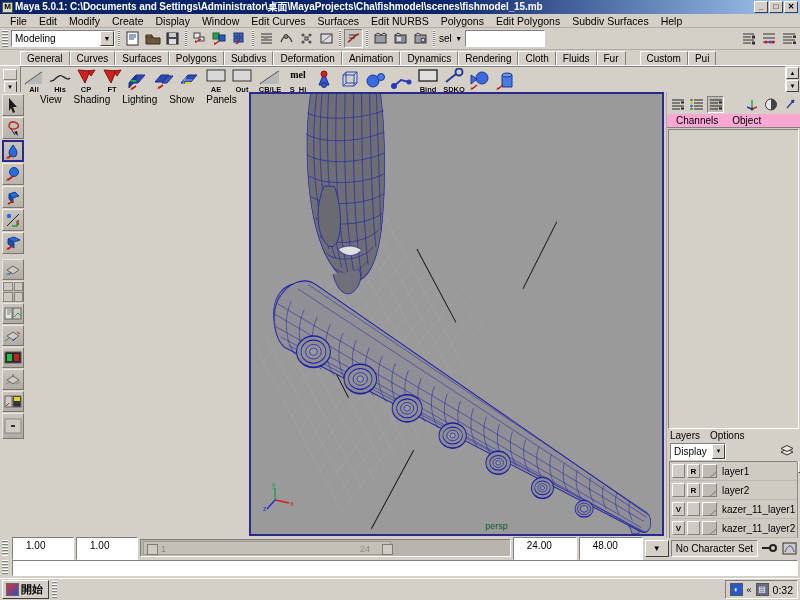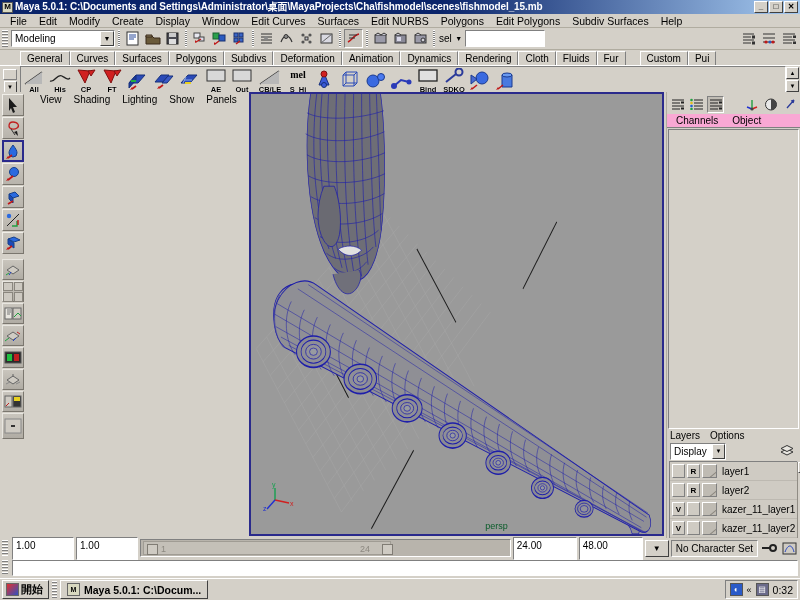--- a/index.html
+++ b/index.html
@@ -178,21 +178,21 @@
     background:#8a867e;transform:rotate(-40deg);}
   .lname{font-size:10px;padding-left:3px;white-space:nowrap;}
   .lscroll{width:12px;background:#d4d0c8;border-left:1px solid #908c84;
     display:flex;flex-direction:column;}
 
   
   .bottom{position:absolute;left:0;top:538px;width:800px;height:40px;background:#d4d0c8;}
   .timerow{height:20px;display:flex;align-items:center;gap:2px;padding:1px 2px;}
   .tfield{height:23px;background:#fff;border:1px solid #808080;
     border-right-color:#fff;border-bottom-color:#fff;
-    font-size:10px;padding-left:3px;line-height:15px;}
+    font-size:10px;padding-left:13px;line-height:15px;}
   .timeslider{flex:1;height:18px;background:#b8b4ac;border:1px solid #808080;
     border-right-color:#fff;border-bottom-color:#fff;position:relative;}
   .ts-inner{position:absolute;left:2px;top:1px;width:248px;height:14px;
     background:#c4c0b8;border:1px solid #a09c94;}
   .ts-key{position:absolute;left:3px;top:2px;width:11px;height:11px;
     background:#cfcbc3;border:1px solid #807c74;}
   .ts-key2{position:absolute;left:238px;top:2px;width:11px;height:11px;
     background:#cfcbc3;border:1px solid #807c74;}
   .ts-num{position:absolute;font-size:9px;color:#8c8880;top:2px;}
   .dd-wide{width:24px;height:17px;background:#d4d0c8;border:1px solid #fff;
@@ -1070,24 +1070,20 @@
       <div class="cmdline"></div>
     </div>
   </div>
 
   <div class="taskbar">
     <div class="startbtn">
       <div class="start-ico"></div>
       <span>開始</span>
     </div>
     <div class="tb-grip"></div>
-    <div class="taskitem">
-      <span class="ti-ico" style="background:#d8d8c0;color:#000">M</span>
-      <span>Maya 5.0.1: C:\Docum...</span>
-    </div>
     <div class="tray">
       <span class="tray-ico" style="background:#2a5ac8">◐</span>
       <span style="font-size:9px">«</span>
       <span class="tray-ico" style="background:#6a6a8a">▤</span>
       <span>0:32</span>
     </div>
   </div>
 
 </div>
 

